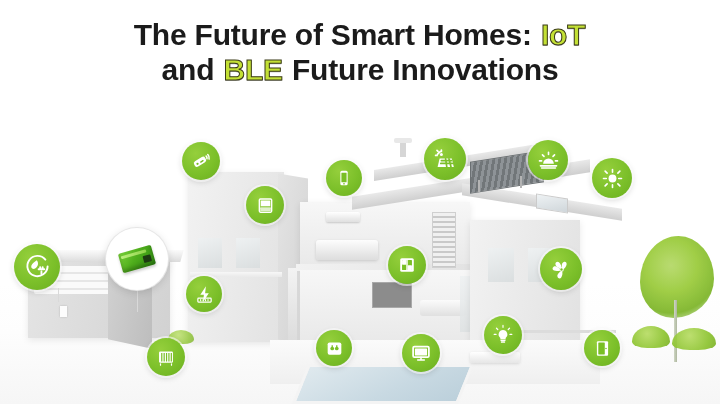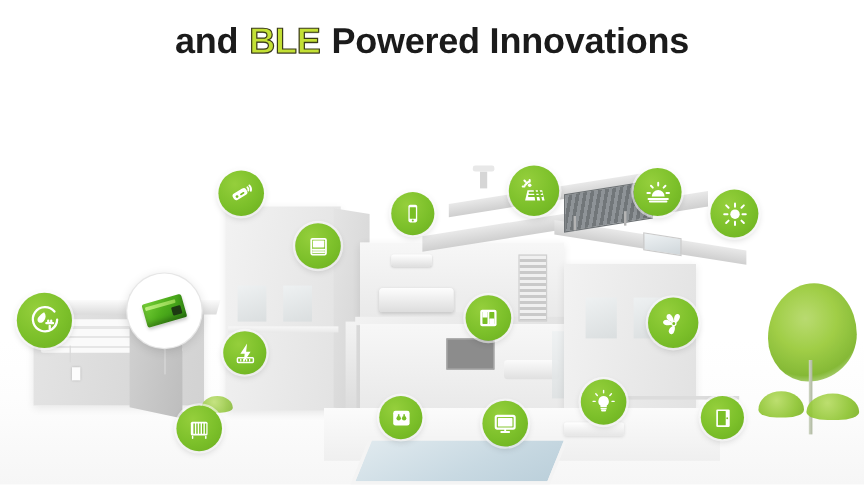--- a/index.html
+++ b/index.html
@@ -211,21 +211,22 @@
 
     <div class="tree-crown" style="left:640px;top:236px;width:74px;height:82px;"></div>
     <div class="tree-trunk" style="left:674px;top:300px;width:3px;height:62px;"></div>
     <div class="bush" style="left:632px;top:326px;width:38px;height:22px;"></div>
     <div class="bush" style="left:672px;top:328px;width:44px;height:22px;"></div>
     <div class="bush" style="left:168px;top:330px;width:26px;height:14px;opacity:.8;"></div>
 
   </div>
 
   <div class="title-block">
-    <div class="title-line"><span>and </span><span class="hl">BLE</span><span> Powered Innovations</span></div>
+    <div class="title-line"><span>The Future of Smart Homes: </span><span class="hl">IoT</span></div>
+    <div class="title-line"><span>and </span><span class="hl">BLE</span><span> Future Innovations</span></div>
   </div>
 
   <div class="badge" style="left:14px;top:244px;width:46px;height:46px;">
     <svg viewBox="0 0 24 24" width="27" height="27">
       <path class="gl" d="M19 5a9 9 0 1 0 2 6"></path>
       <path class="glf" d="M11.4 5.5c1.6 2.2 1.4 4.4-.4 6.6-1.1 1.3-2.6 1.6-3.7.8-1.1-.8-1.1-2.3-.2-3.6 1-1.4 2.6-2.8 4.3-3.8z"></path>
       <path class="gl" d="M13 13.6h5M14.4 11.7v2M16.6 11.7v2M15.5 15.6v2.2"></path>
     </svg>
   </div>
   <div class="leader" style="left:58px;top:288px;height:14px;"></div>

